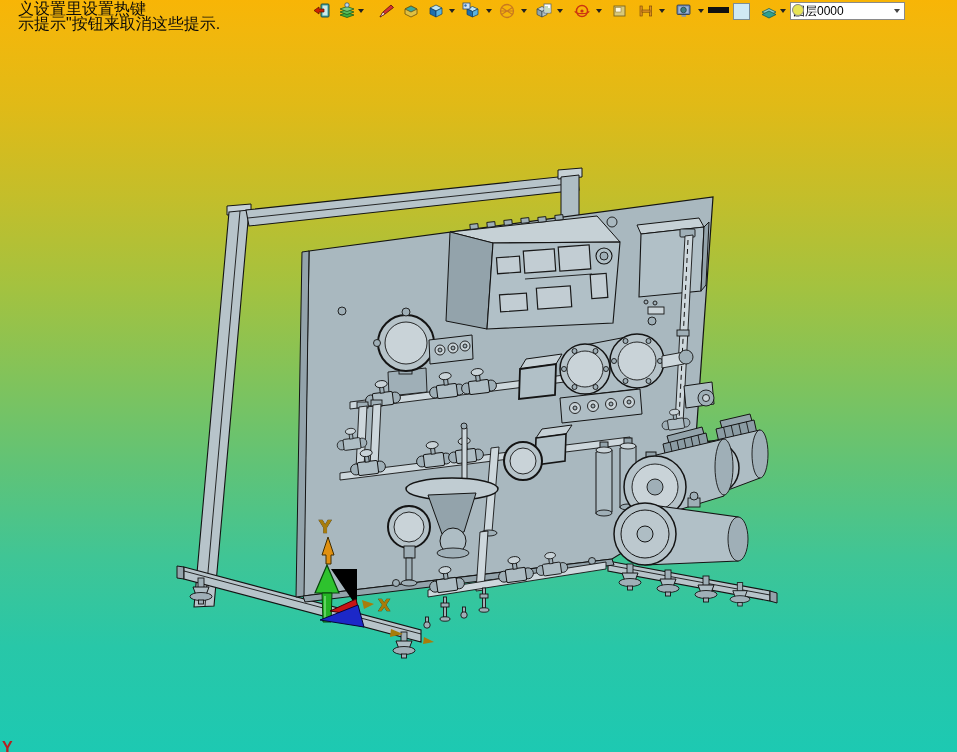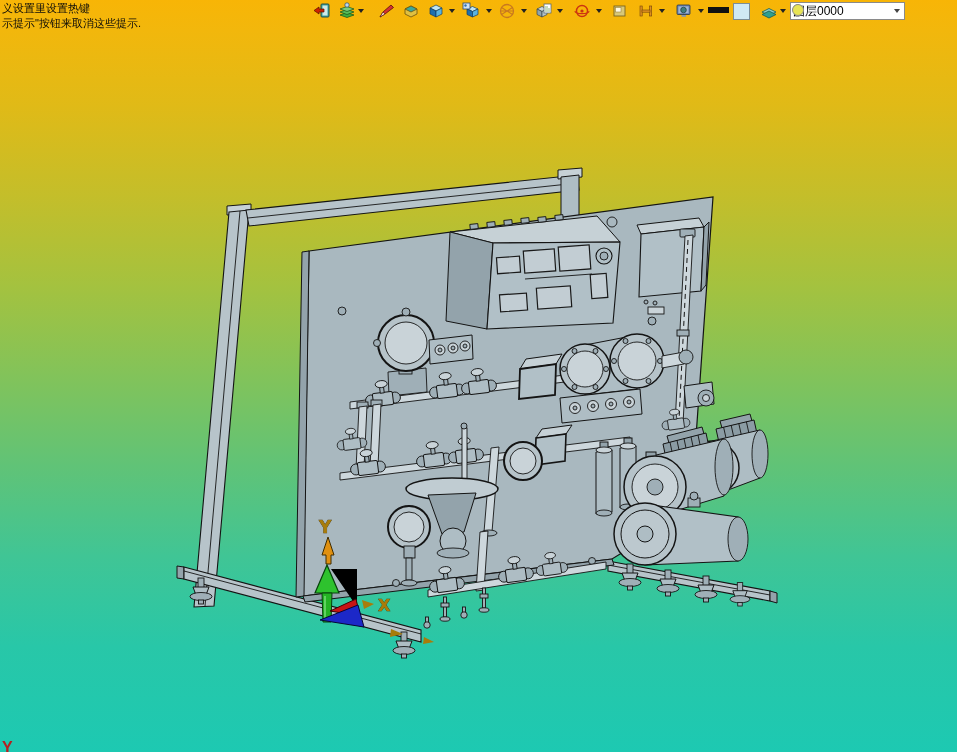--- a/index.html
+++ b/index.html
@@ -3,21 +3,21 @@
 <meta charset="utf-8">
 <style>
   html,body{margin:0;padding:0;}
   body{width:957px;height:752px;overflow:hidden;font-family:"Liberation Sans",sans-serif;}
   .viewport{
     position:relative;width:957px;height:752px;overflow:hidden;
     background:linear-gradient(180deg,#f8b506 0%,#f2b70c 4%,#e0ba17 14%,#c4be2a 26%,
       #a4c23f 38%,#82c35a 50%,#60c377 62%,#40c595 74%,#28c7a8 86%,#1dc9b2 100%);
   }
   svg{position:absolute;left:0;top:0;}
-  .hint{position:absolute;left:2px;top:1px;font-size:11px;line-height:15px;color:#0a0a0a;}
+  .hint{position:absolute;left:18px;top:1px;font-size:16px;line-height:15px;color:#0a0a0a;}
   .tbtn{position:absolute;top:2px;width:18px;height:18px;}
   .caret{position:absolute;top:9px;width:0;height:0;border-left:3.5px solid transparent;
          border-right:3.5px solid transparent;border-top:4.5px solid #222;}
   .linewidth{position:absolute;left:708px;top:7px;width:21px;height:6px;background:#111;}
   .swatch{position:absolute;left:733px;top:3px;width:15px;height:15px;background:#cfe9f4;border:1px solid #7b8d96;}
   .layercombo{position:absolute;left:790px;top:2px;width:115px;height:18px;background:#fff;
       border:1px solid #8a8a8a;display:flex;align-items:center;gap:1px;padding:0 2px;box-sizing:border-box;}
   .layercombo .lbl{flex:1;font-size:12px;color:#000;white-space:nowrap;}
   .layercombo .cc{width:0;height:0;border-left:3.5px solid transparent;border-right:3.5px solid transparent;
       border-top:4.5px solid #444;margin-right:2px;}

